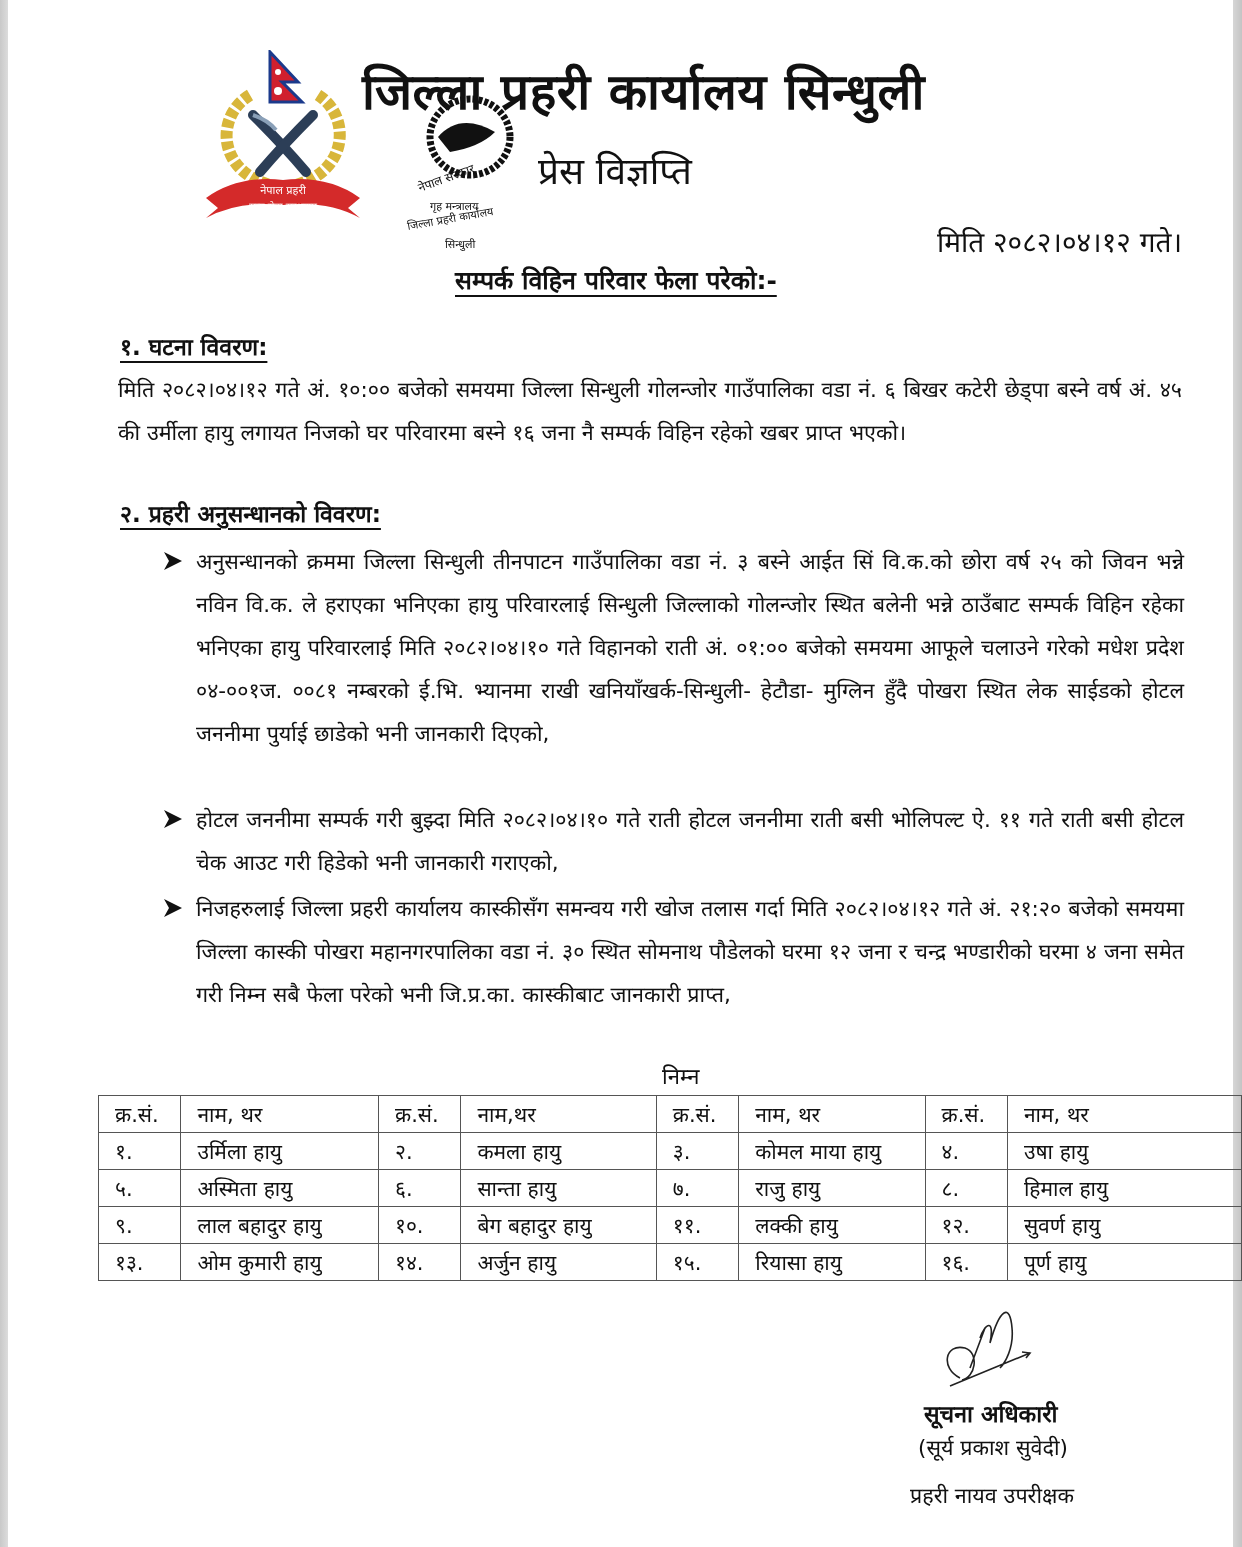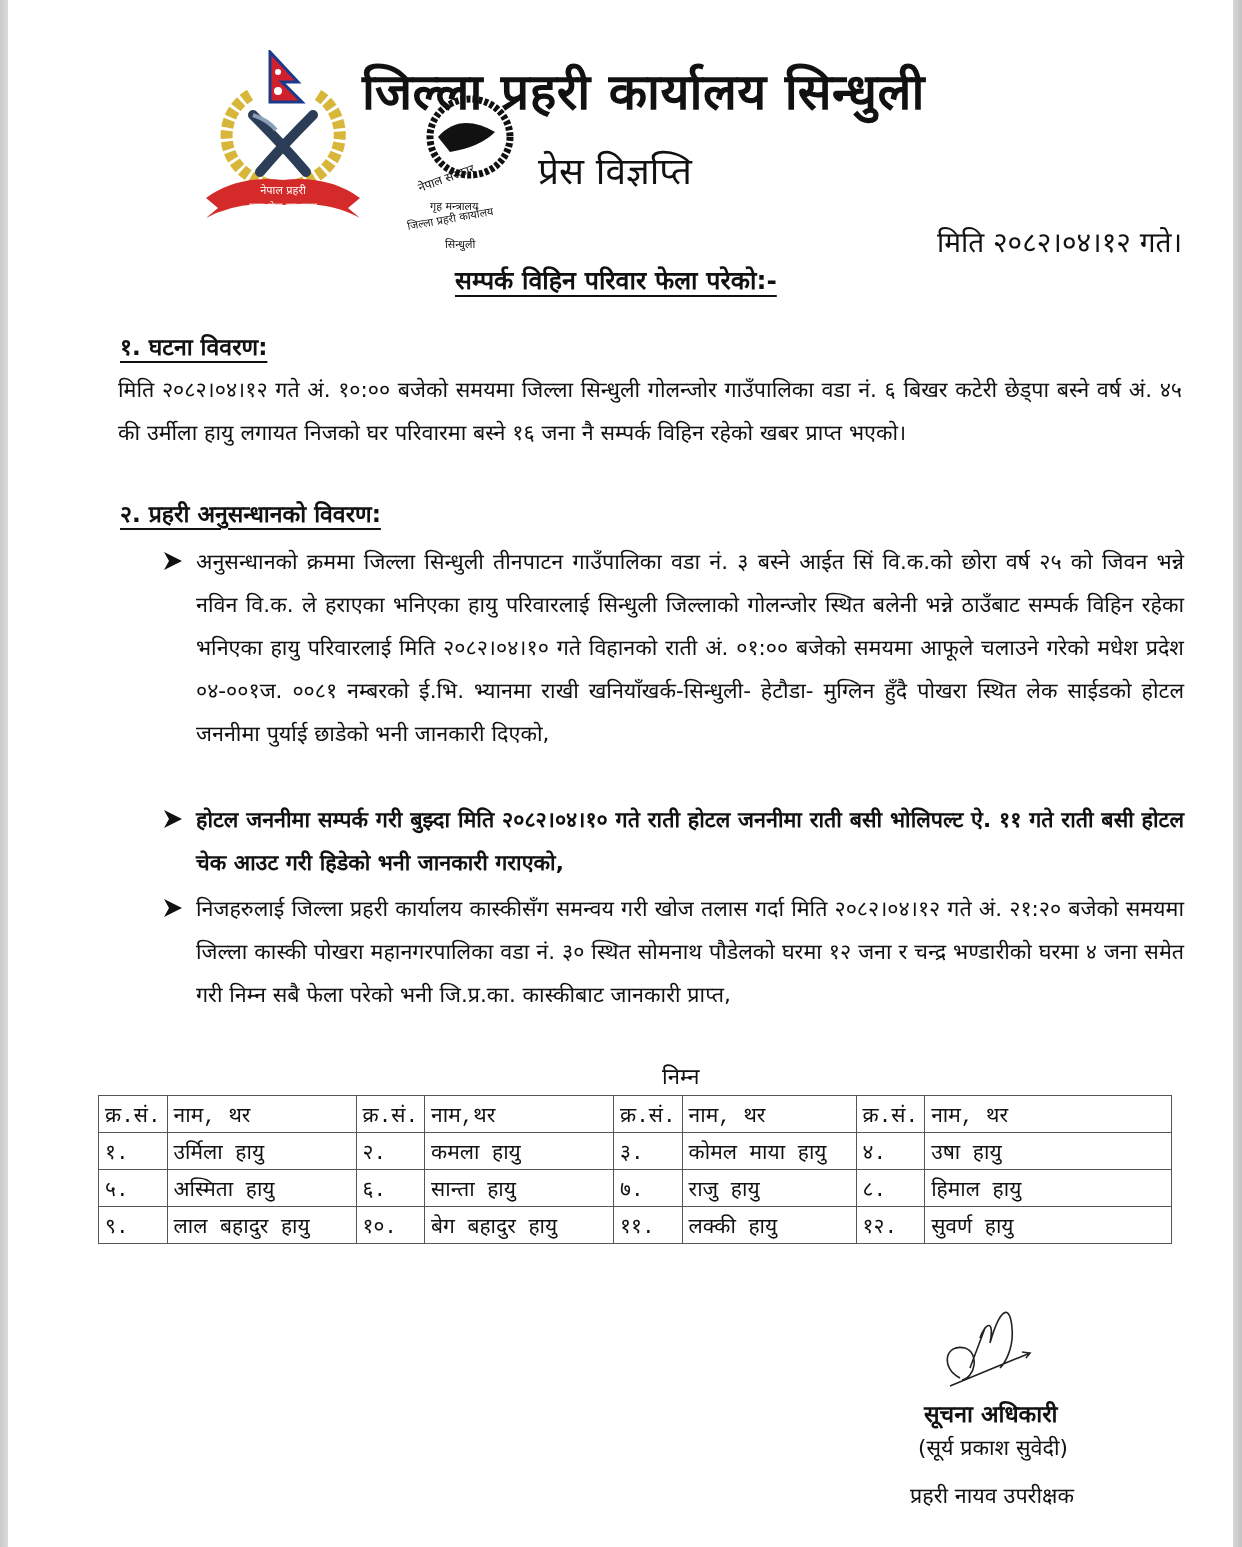--- a/index.html
+++ b/index.html
@@ -31,22 +31,22 @@
   .para { position: absolute; left: 118px; width: 1064px; font-size: 21.5px; line-height: 43px;
     text-align: justify; }
 
   .bullet { position: absolute; left: 162px; width: 1022px; font-size: 21.5px; line-height: 43px; }
   .bullet .arrow { position: absolute; left: 0; top: 10px; width: 22px; height: 22px; }
   .bullet .btext { margin-left: 34px; text-align: justify; }
 
   .table-caption { position: absolute; left: 662px; top: 1060px; font-size: 22px; }
   table.names { position: absolute; left: 98px; top: 1095px; border-collapse: collapse;
     font-size: 21px; }
-  table.names td { border: 1.5px solid #555; height: 36px; padding: 0 6px; white-space: nowrap;
-    vertical-align: middle; font-family: Liberation Mono, monospace; }
+  table.names td { border: 1.5px solid #555; height: 36px; padding: 0 16px; white-space: nowrap;
+    vertical-align: middle; }
   .c-sn { width: 51px; }
   .c-nm1 { width: 176px; }
   .c-nm2 { width: 176px; }
   .c-nm3 { width: 161px; }
   .c-nm4 { width: 234px; }
 
   .signature { position: absolute; left: 940px; top: 1298px; width: 95px; height: 90px; }
   .sig-title { position: absolute; left: 924px; top: 1378px; font-size: 23px; font-weight: bold; white-space: nowrap; margin-top: 19px; }
   .sig-name { position: absolute; left: 918px; top: 1432px; font-size: 21.5px; white-space: nowrap; }
   .sig-rank { position: absolute; left: 910px; top: 1480px; font-size: 21.5px; white-space: nowrap; }
@@ -94,21 +94,21 @@
 <div class="para" style="top:368px;">मिति २०८२।०४।१२ गते अं. १०:०० बजेको समयमा जिल्ला सिन्धुली गोलन्जोर गाउँपालिका वडा नं. ६ बिखर कटेरी छेड्पा बस्ने वर्ष अं. ४५ की उर्मीला हायु लगायत निजको घर परिवारमा बस्ने १६ जना नै सम्पर्क विहिन रहेको खबर प्राप्त भएको।</div>
 
 <div class="section-head" style="top:497px;">२. प्रहरी अनुसन्धानको विवरण:</div>
 
 <div class="bullet" style="top:540px;">
   <svg class="arrow" viewBox="0 0 22 22">
       <polygon points="2,2 20,11 2,20 7,11" fill="#111"></polygon>
     </svg>
   <div class="btext">अनुसन्धानको क्रममा जिल्ला सिन्धुली तीनपाटन गाउँपालिका वडा नं. ३ बस्ने आईत सिं वि.क.को छोरा वर्ष २५ को जिवन भन्ने नविन वि.क. ले हराएका भनिएका हायु परिवारलाई सिन्धुली जिल्लाको गोलन्जोर स्थित बलेनी भन्ने ठाउँबाट सम्पर्क विहिन रहेका भनिएका हायु परिवारलाई मिति २०८२।०४।१० गते विहानको राती अं. ०१:०० बजेको समयमा आफूले चलाउने गरेको मधेश प्रदेश ०४-००१ज. ००८१ नम्बरको ई.भि. भ्यानमा राखी खनियाँखर्क-सिन्धुली- हेटौडा- मुग्लिन हुँदै पोखरा स्थित लेक साईडको होटल जननीमा पुर्याई छाडेको भनी जानकारी दिएको,</div>
 </div>
-<div class="bullet" style="top:798px;font-weight:bold;">
+<div class="bullet" style="top:798px;">
   <svg class="arrow" viewBox="0 0 22 22">
       <polygon points="2,2 20,11 2,20 7,11" fill="#111"></polygon>
     </svg>
   <div class="btext">होटल जननीमा सम्पर्क गरी बुझ्दा मिति २०८२।०४।१० गते राती होटल जननीमा राती बसी भोलिपल्ट ऐ. ११ गते राती बसी होटल चेक आउट गरी हिडेको भनी जानकारी गराएको,</div>
 </div>
 <div class="bullet" style="top:887px;">
   <svg class="arrow" viewBox="0 0 22 22">
       <polygon points="2,2 20,11 2,20 7,11" fill="#111"></polygon>
     </svg>
   <div class="btext">निजहरुलाई जिल्ला प्रहरी कार्यालय कास्कीसँग समन्वय गरी खोज तलास गर्दा मिति २०८२।०४।१२ गते अं. २१:२० बजेको समयमा जिल्ला कास्की पोखरा महानगरपालिका वडा नं. ३० स्थित सोमनाथ पौडेलको घरमा १२ जना र चन्द्र भण्डारीको घरमा ४ जना समेत गरी निम्न सबै फेला परेको भनी जि.प्र.का. कास्कीबाट जानकारी प्राप्त,</div>
@@ -150,20 +150,30 @@
   <tr>
     <td>९.</td>
     <td>लाल बहादुर हायु</td>
     <td>१०.</td>
     <td>बेग बहादुर हायु</td>
     <td>११.</td>
     <td>लक्की हायु</td>
     <td>१२.</td>
     <td>सुवर्ण हायु</td>
   </tr>
+  <tr>
+    <td>१३.</td>
+    <td>ओम कुमारी हायु</td>
+    <td>१४.</td>
+    <td>अर्जुन हायु</td>
+    <td>१५.</td>
+    <td>रियासा हायु</td>
+    <td>१६.</td>
+    <td>पूर्ण हायु</td>
+  </tr>
 </tbody>
   </table>
 
 <svg class="signature" viewBox="0 0 95 90">
   <path d="M20,80 C0,70 5,45 25,50 C40,55 35,80 22,82 M30,70 L45,30 M40,40 C45,25 55,20 50,45 M50,45 C60,10 70,5 72,30 C74,50 65,65 60,70 M10,88 L90,55 M82,54 L90,55 L86,60" fill="none" stroke="#222" stroke-width="1.6"></path>
 </svg>
 <div class="sig-title">सूचना अधिकारी</div>
 <div class="sig-name">(सूर्य प्रकाश सुवेदी)</div>
 <div class="sig-rank">प्रहरी नायव उपरीक्षक</div>
 

